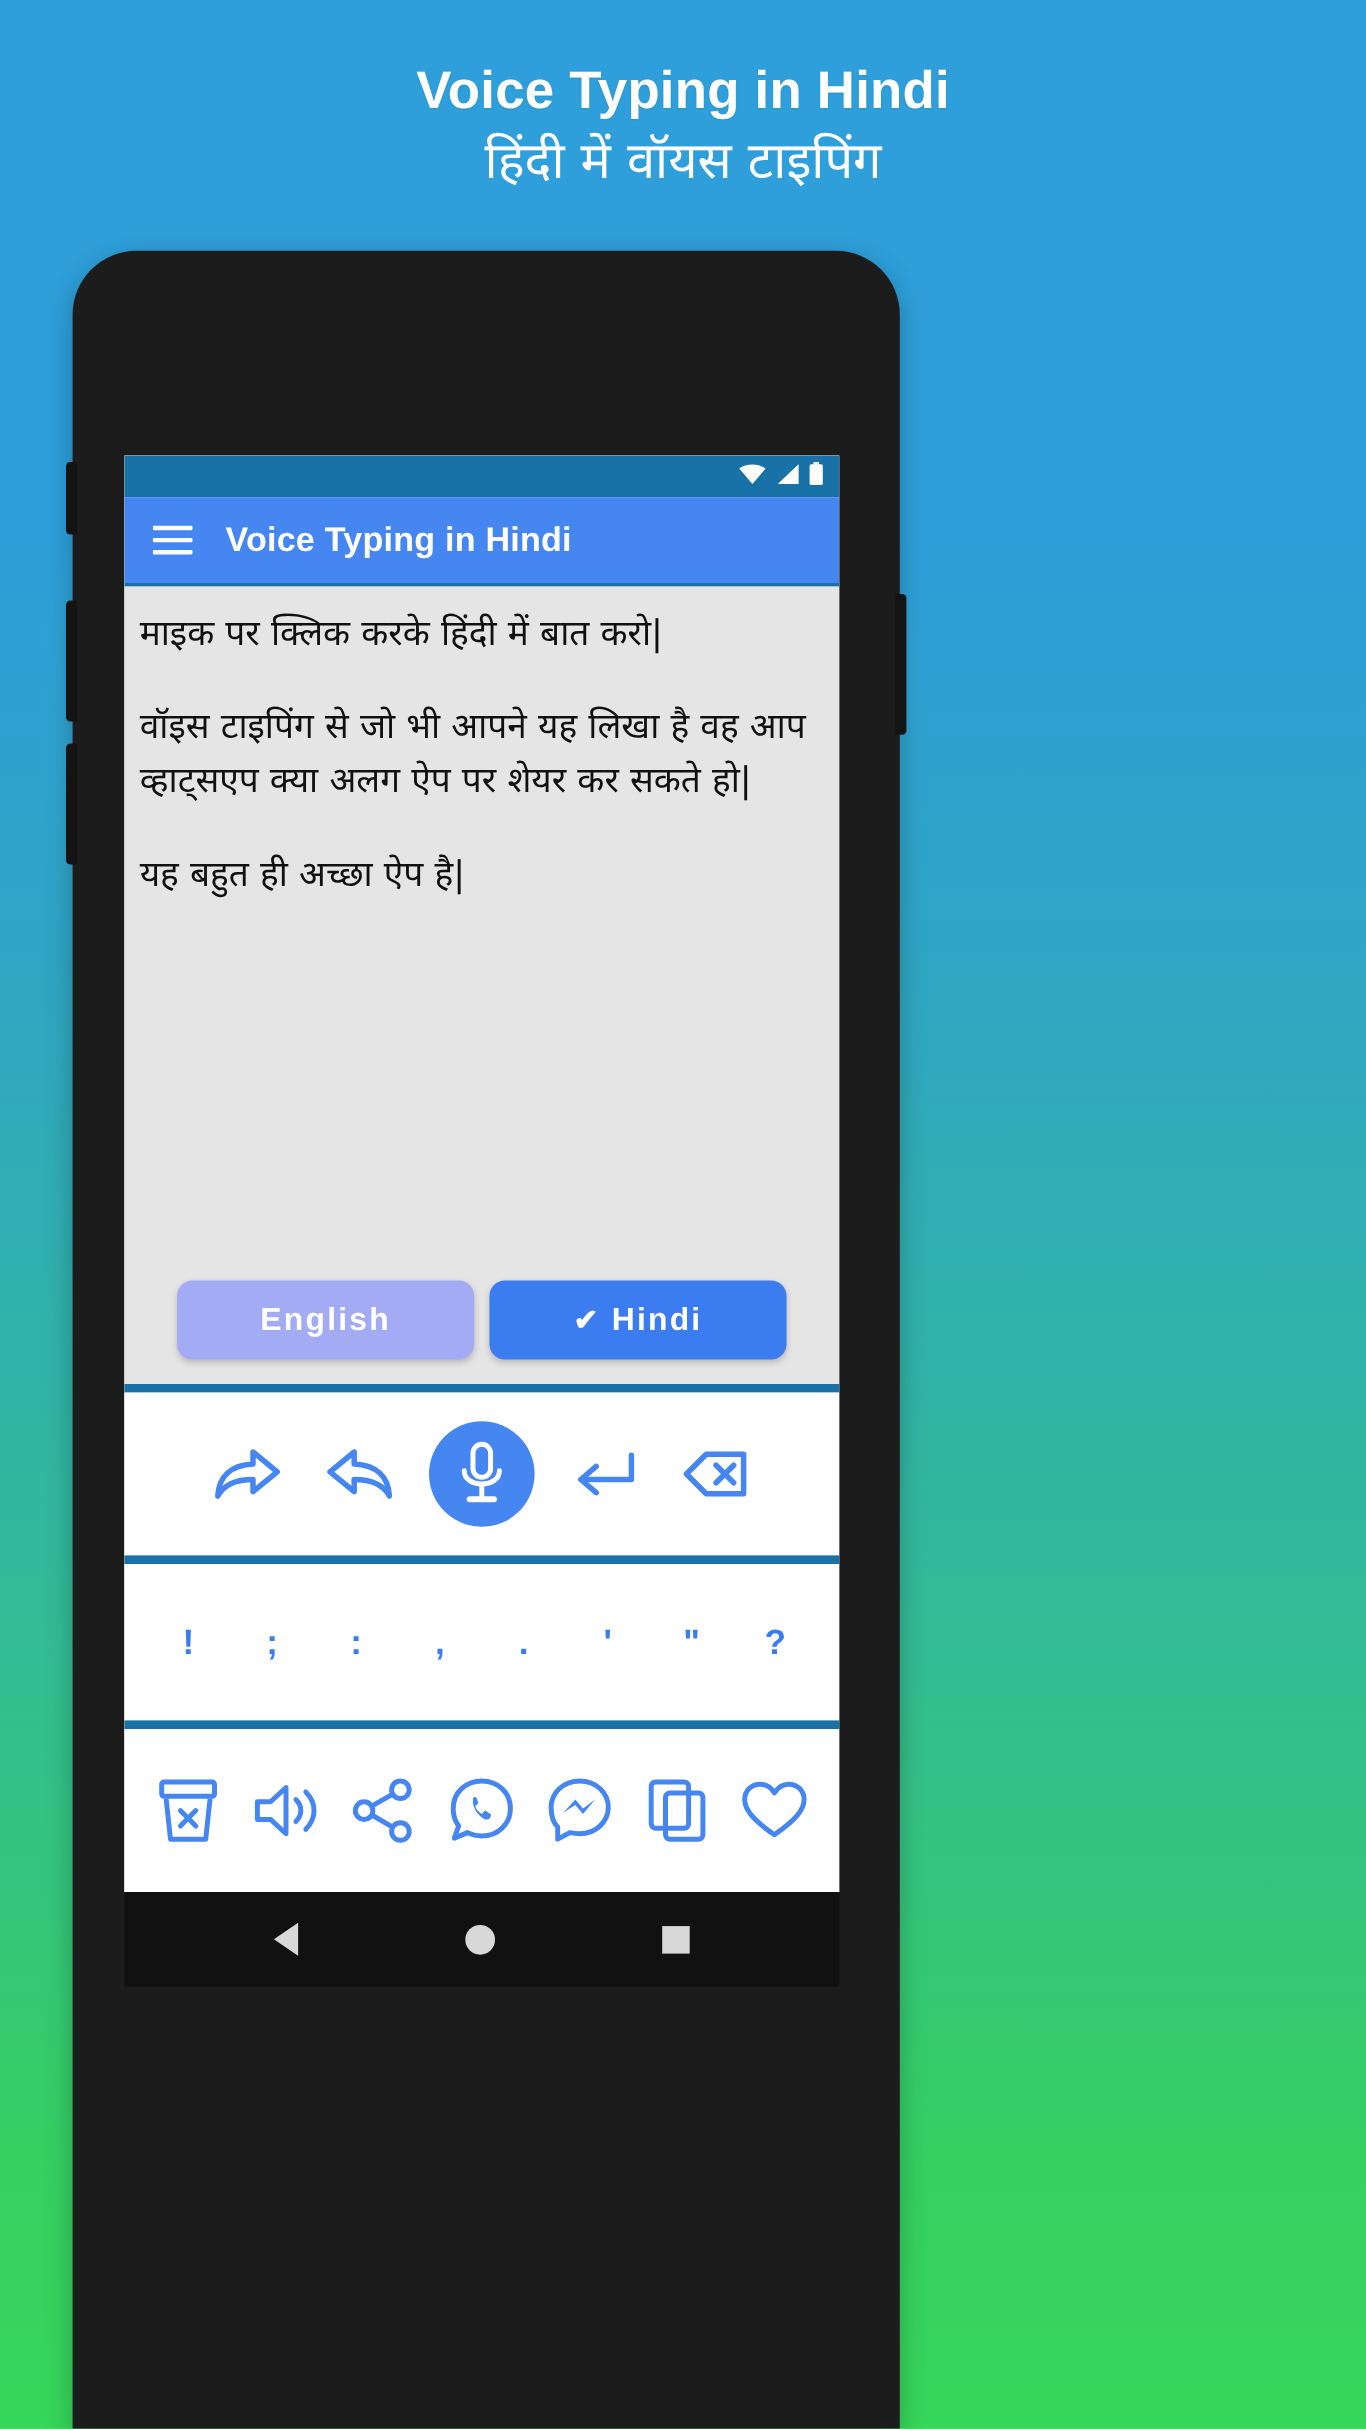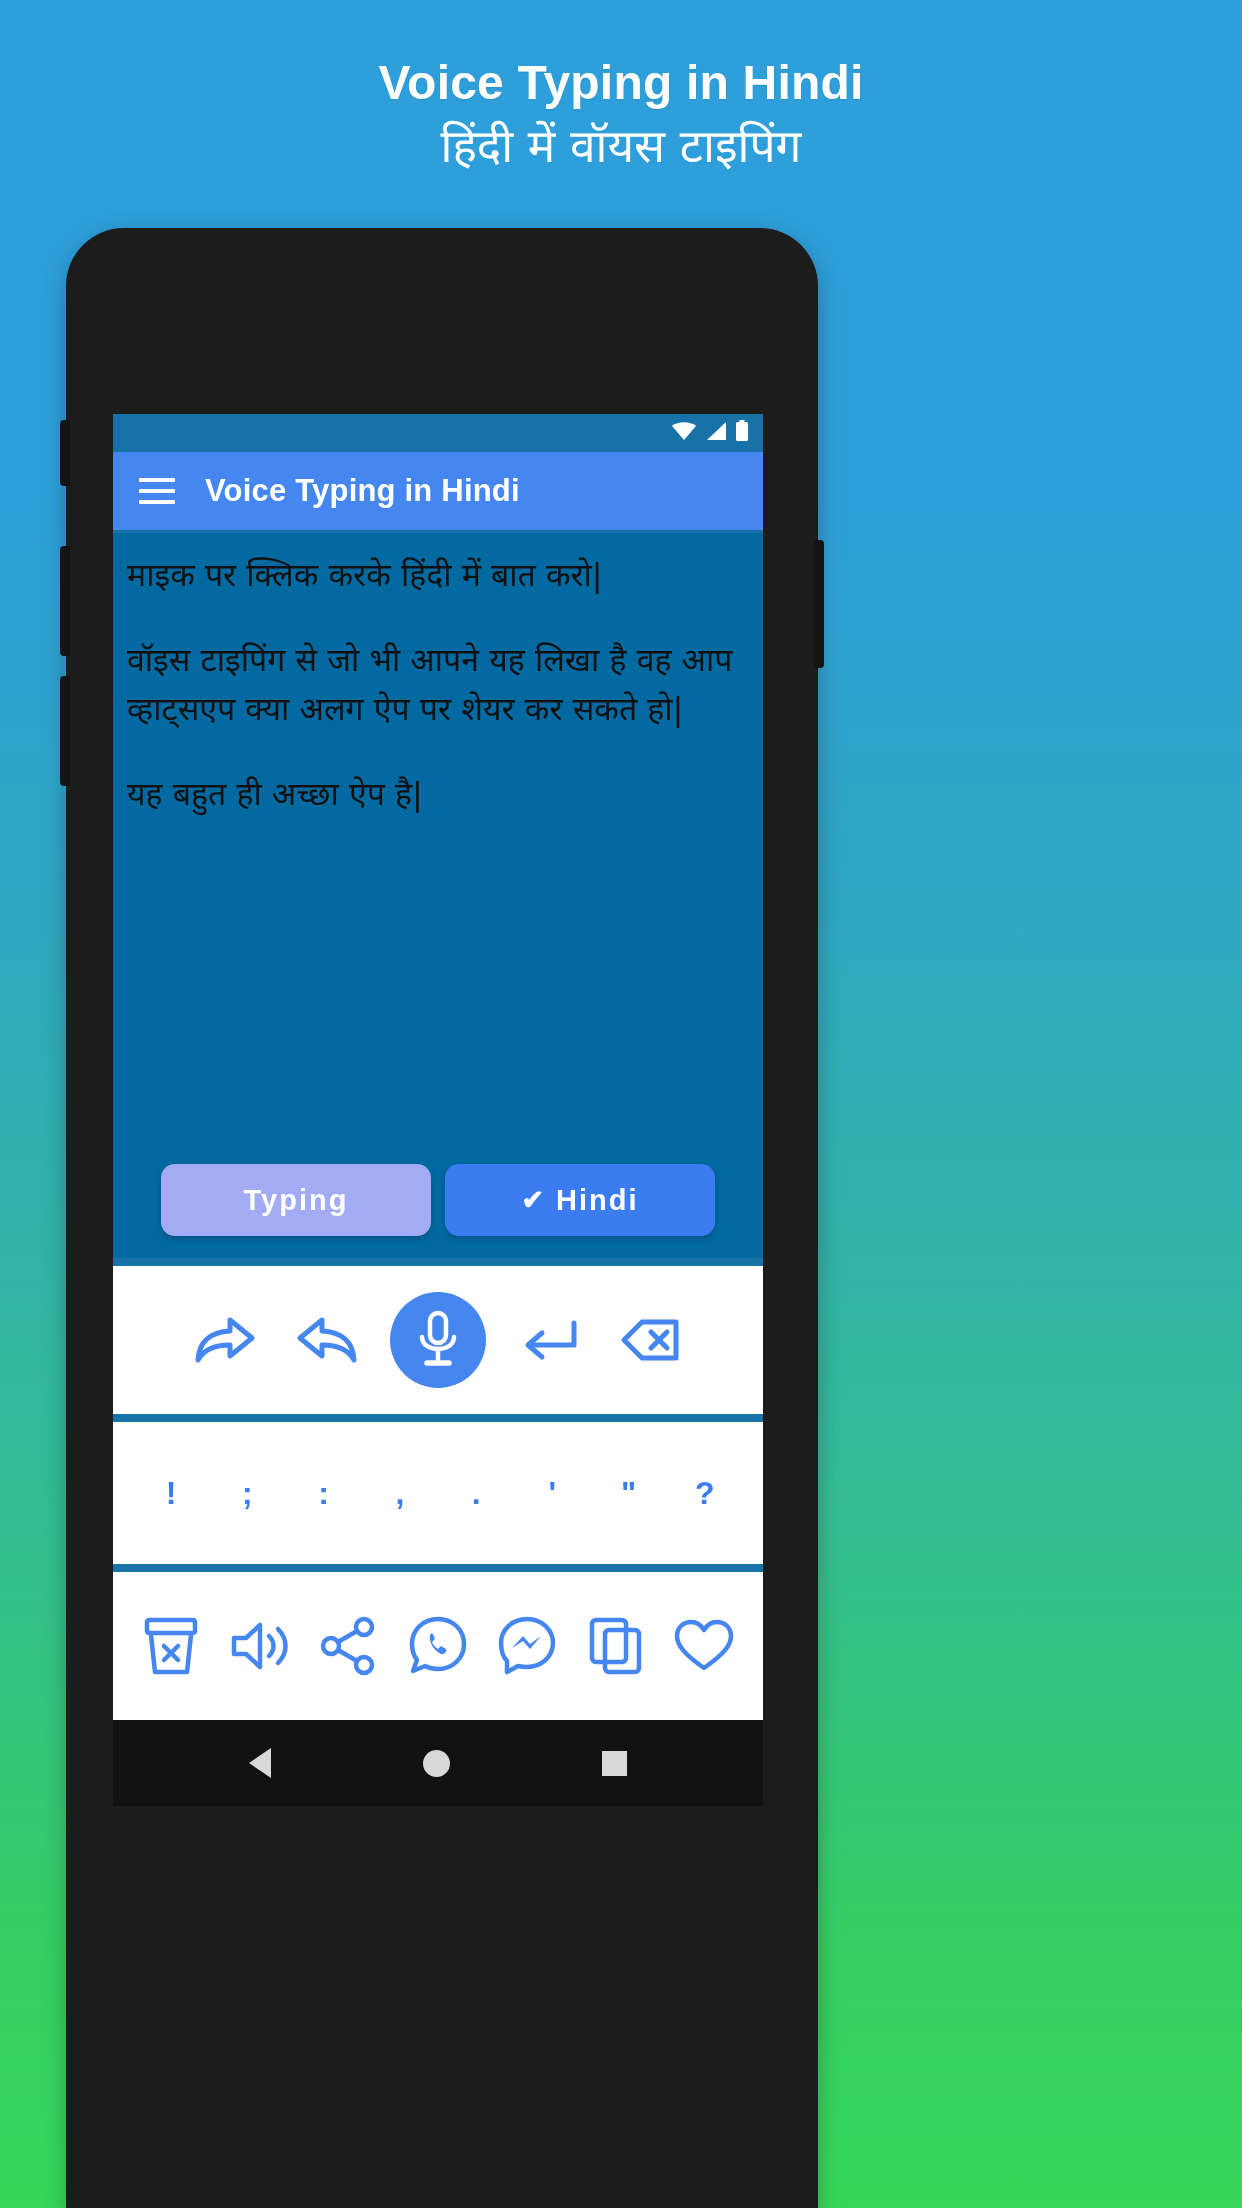--- a/index.html
+++ b/index.html
@@ -109,21 +109,21 @@
   .appbar-title {
     color: #ffffff;
     font-size: 31px;
     font-weight: bold;
     letter-spacing: .2px;
   }
 
   
   .text-area {
     flex: 1 1 auto;
-    background: #0369a1;
+    background: #e5e5e5;
     padding: 18px 18px 0 14px;
     border-top: 3px solid #1872a8;
     display: flex;
     flex-direction: column;
     position: relative;
   }
   .para {
     font-family: "DejaVu Sans", sans-serif;
     font-size: 32px;
     line-height: 49px;
@@ -287,21 +287,21 @@
       <div class="appbar-title">Voice Typing in Hindi</div>
     </div>
 
     <div class="text-area">
       <div class="para">माइक पर क्लिक करके हिंदी में बात करो|</div>
       <div class="para">वॉइस टाइपिंग से जो भी आपने यह लिखा है वह आप व्हाट्सएप क्या अलग ऐप पर शेयर कर सकते हो|</div>
       <div class="para">यह बहुत ही अच्छा ऐप है|</div>
 
       <div class="lang-row">
         <div class="lang-btn inactive">
-          <span>Typing</span>
+          <span>English</span>
         </div>
         <div class="lang-btn active">
           <span class="check">✔</span>
           <span>Hindi</span>
         </div>
       </div>
     </div>
 
     <div class="divider"></div>
 

